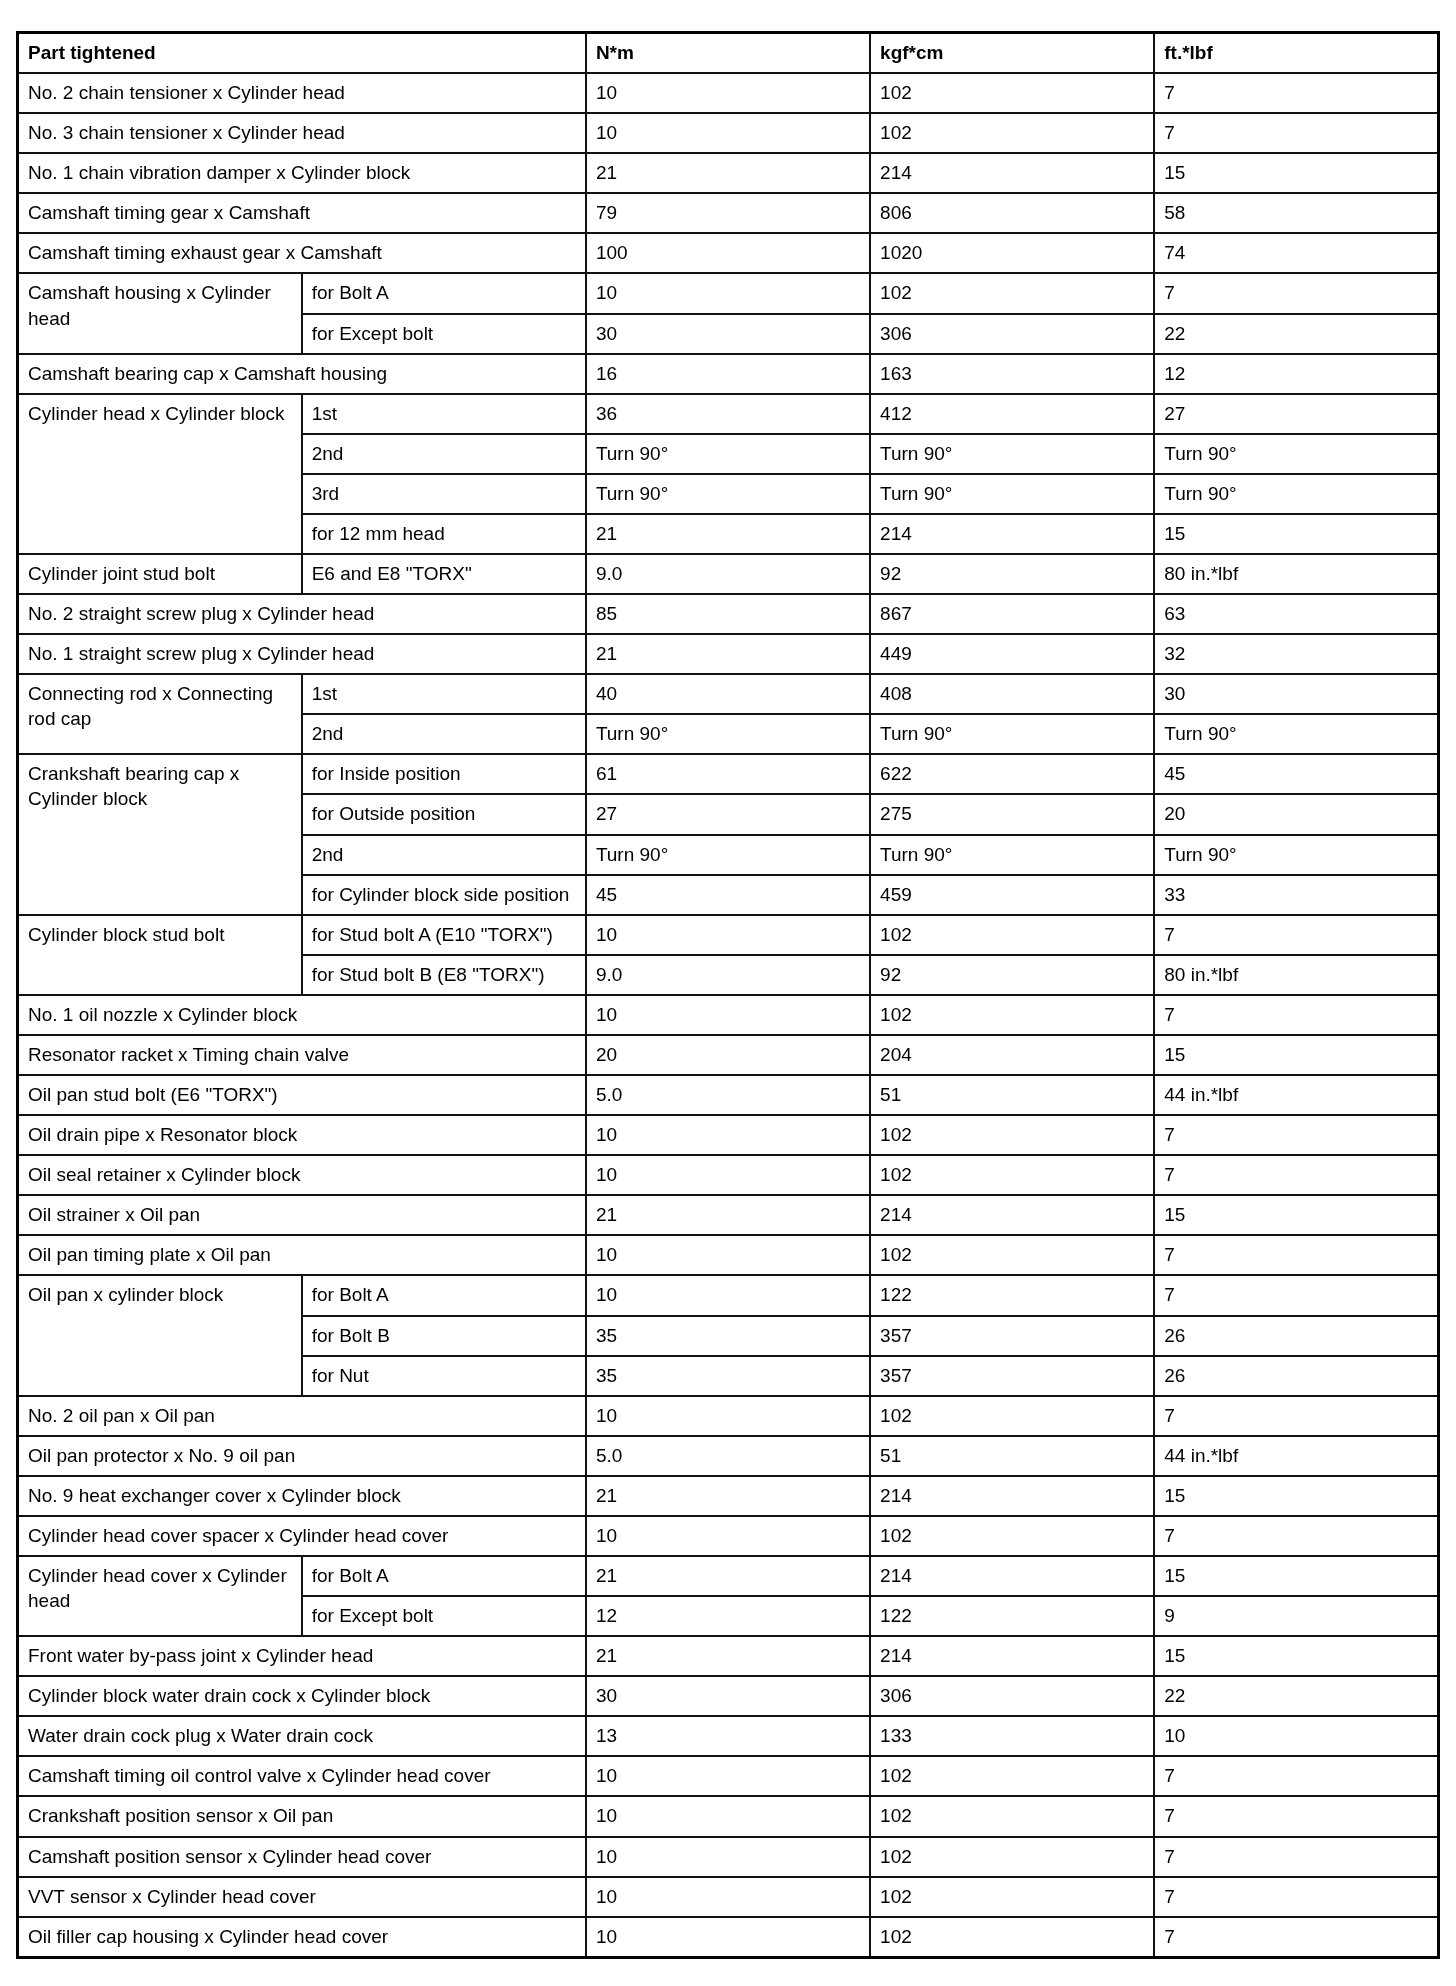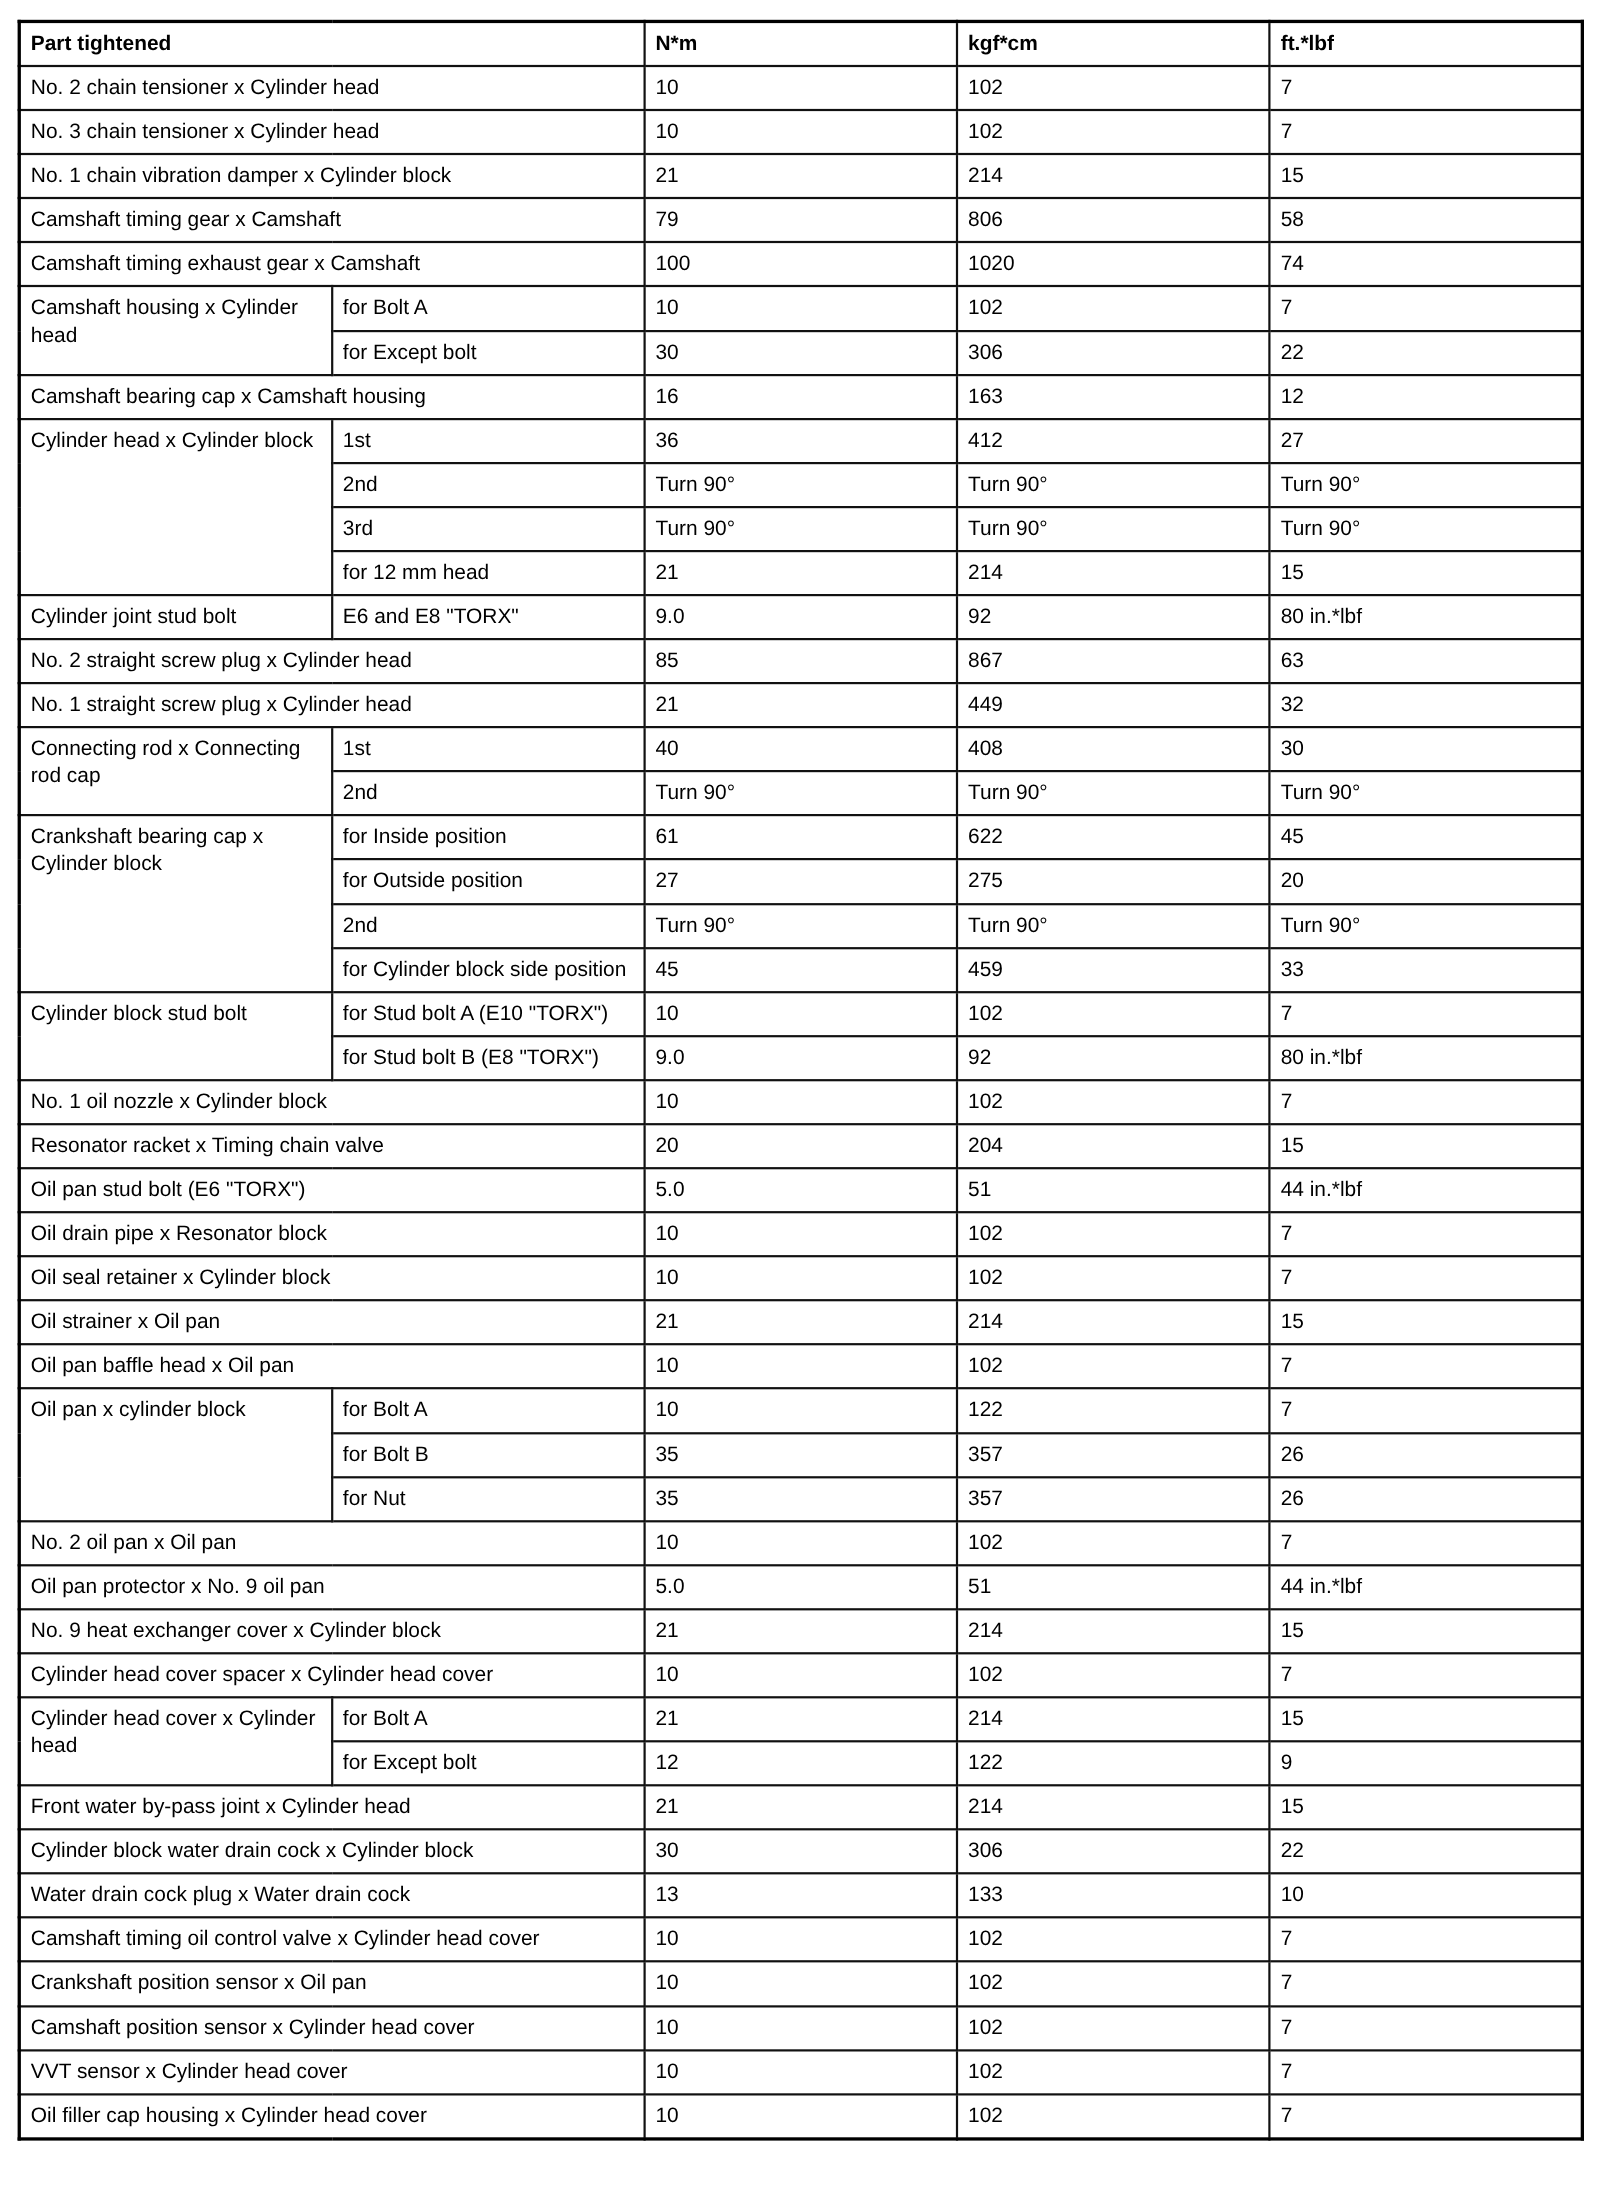--- a/index.html
+++ b/index.html
@@ -14,20 +14,21 @@
     padding: 18px 16px;
     background: #ffffff;
     font-family: "Liberation Sans", sans-serif;
     color: #000000;
   }
   table.torque {
     width: 100%;
     border-collapse: collapse;
     table-layout: fixed;
     border: 3px solid #000000;
+    margin-top: 13px;
   }
   table.torque th,
   table.torque td {
     border: 2px solid #111111;
     padding: 6px 9px 7px 9px;
     font-size: 19px;
     line-height: 1.32;
     text-align: left;
     vertical-align: top;
     color: #000000;
@@ -235,21 +236,21 @@
           <td>102</td>
           <td>7</td>
         </tr>
         <tr>
           <td colspan="2">Oil strainer x Oil pan</td>
           <td>21</td>
           <td>214</td>
           <td>15</td>
         </tr>
         <tr>
-          <td colspan="2">Oil pan baffle head x Oil pan</td>
+          <td colspan="2">Oil pan timing plate x Oil pan</td>
           <td>10</td>
           <td>102</td>
           <td>7</td>
         </tr>
         <tr>
           <td rowspan="3">Oil pan x cylinder block</td>
           <td>for Bolt A</td>
           <td>10</td>
           <td>122</td>
           <td>7</td>

